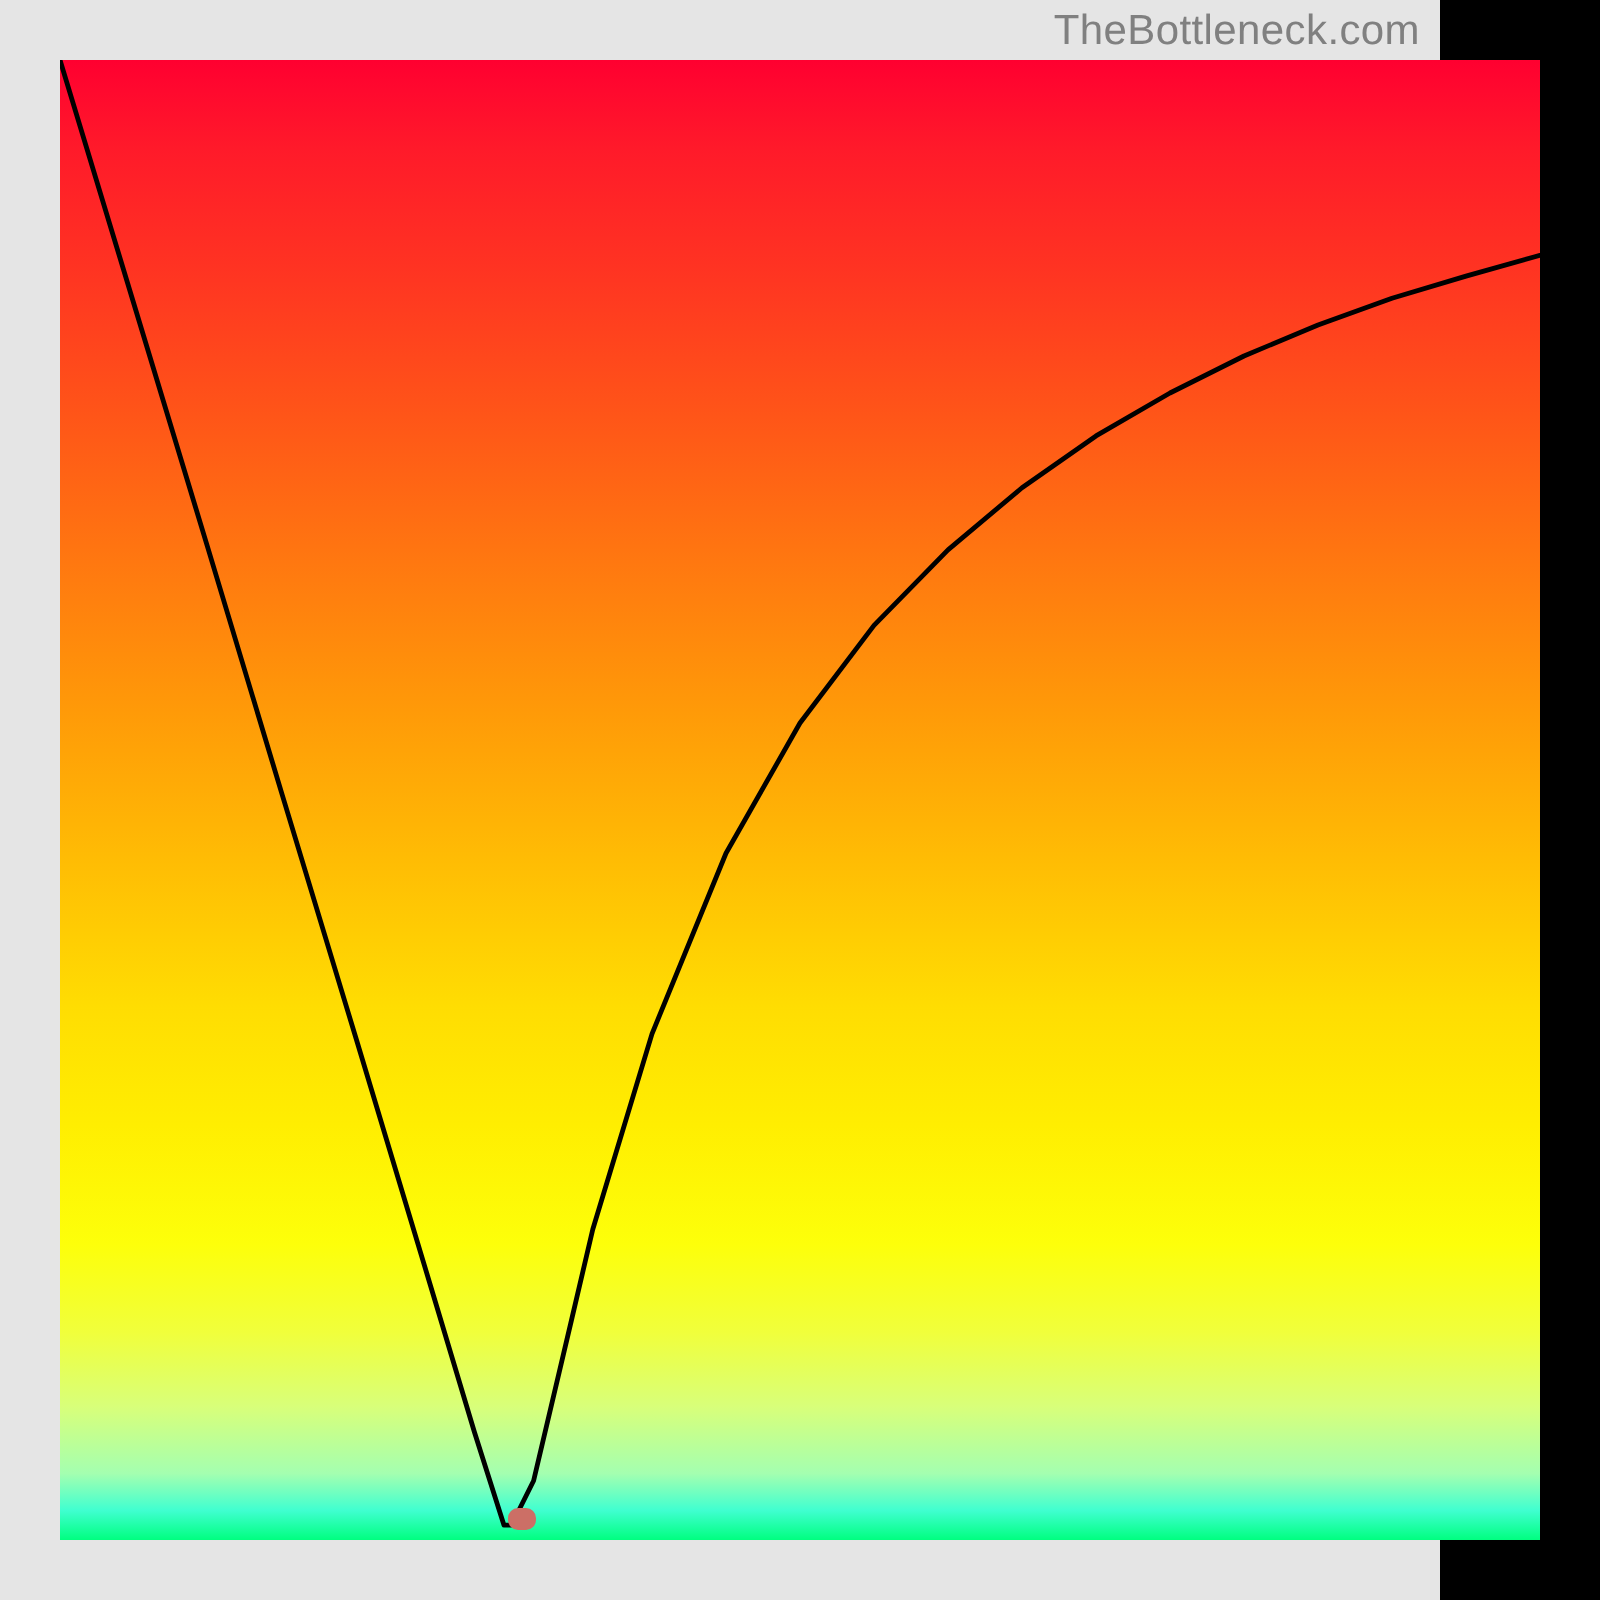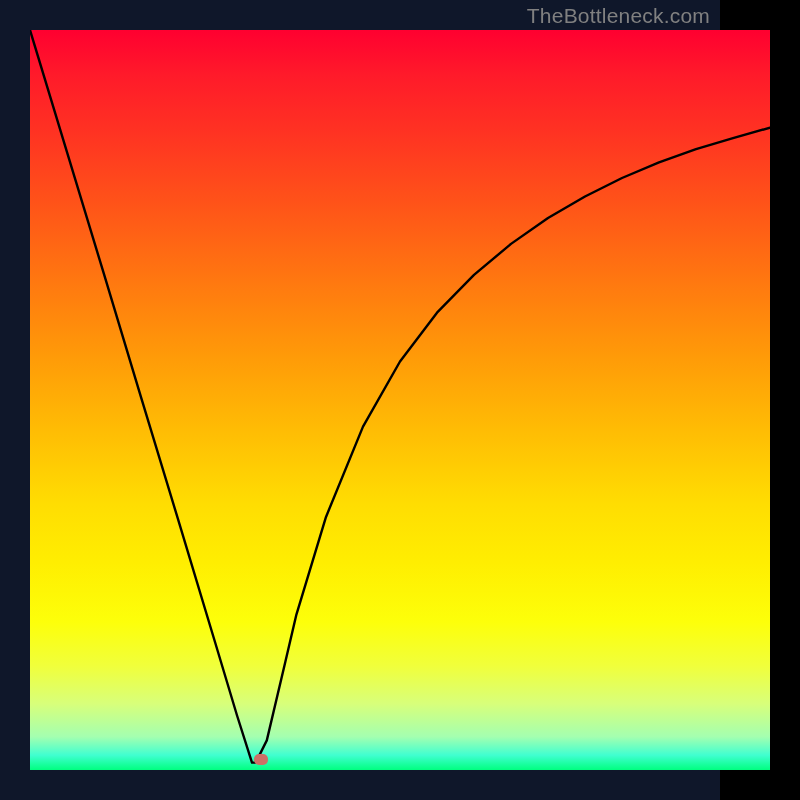--- a/index.html
+++ b/index.html
@@ -8,21 +8,21 @@
     width: 800px;
     height: 800px;
     overflow: hidden;
     background: #000;
     font-family: Arial, Helvetica, sans-serif;
   }
   .frame {
     position: relative;
     width: 720px;
     height: 800px;
-    background: #0f172a;
+    background: #e5e5e5;
   }
   .plot {
     position: absolute;
     left: 30px;
     top: 30px;
     width: 740px;
     height: 740px;
     background: linear-gradient(to bottom,
       #ff0030 0%,
       #ff1a2a 6%,

